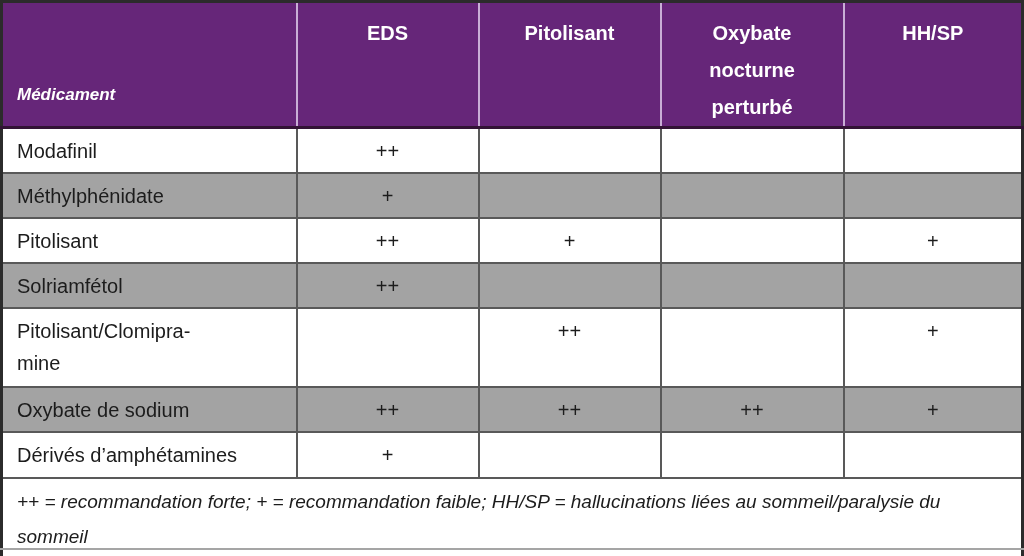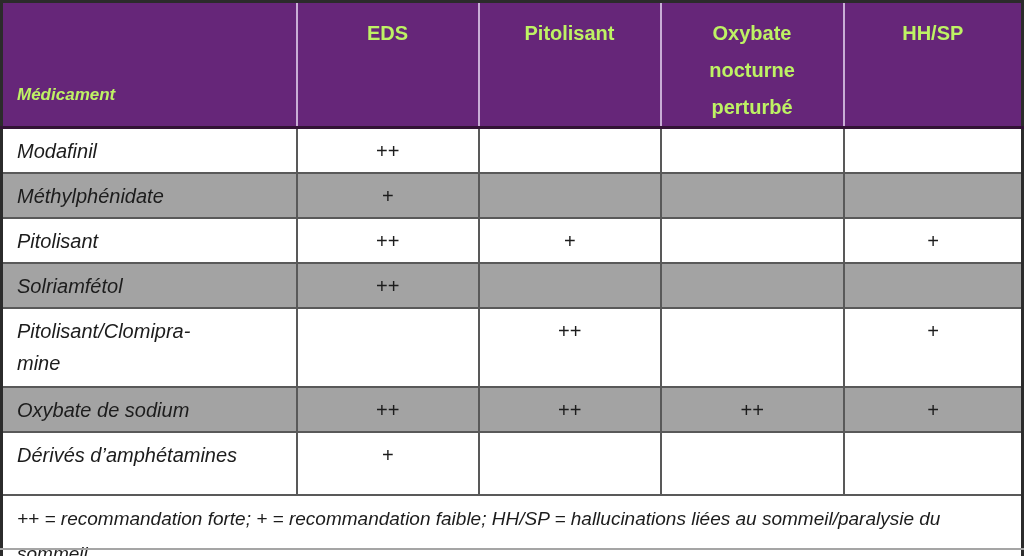--- a/index.html
+++ b/index.html
@@ -17,21 +17,21 @@
   }
   table.med-table {
     border-collapse: collapse;
     table-layout: fixed;
     width: 1021px;
     border: 3px solid #2b2b2b;
   }
   
   thead th {
     background: #662679;
-    color: #bef264;
+    color: #ffffff;
     font-weight: bold;
     font-size: 20px;
     border-bottom: 3px solid #321335;
     vertical-align: top;
     text-align: center;
     padding: 12px 25px 0 25px;
     line-height: 37px;
   }
   thead tr { height: 117px; }
   thead th.col-med {
@@ -44,29 +44,28 @@
   thead th + th { border-left: 2px solid #c9aed6; }
   
   tbody td {
     border: 2px solid #595959;
     font-size: 20px;
     color: #1c1c1c;
     vertical-align: top;
     padding: 6px 14px 5px 14px;
     line-height: 32px;
     background: #ffffff;
-    font-style: italic;
   }
   tbody tr.alt td { background: #a3a3a3; }
   tbody td.name { text-align: left; white-space: pre-line; }
   tbody td.mark { text-align: center; }
   tr.r-single { height: 45px; }
   tr.r-first  { height: 43px; }
   tr.r-double { height: 79px; }
-  tr.r-last   { height: 63px; }
+  tr.r-last   { height: 46px; }
   
   tfoot td {
     border: 2px solid #595959;
     font-style: italic;
     font-size: 19px;
     color: #1c1c1c;
     line-height: 35px;
     padding: 5px 14px 4px 14px;
     vertical-align: top;
     white-space: pre-line;

